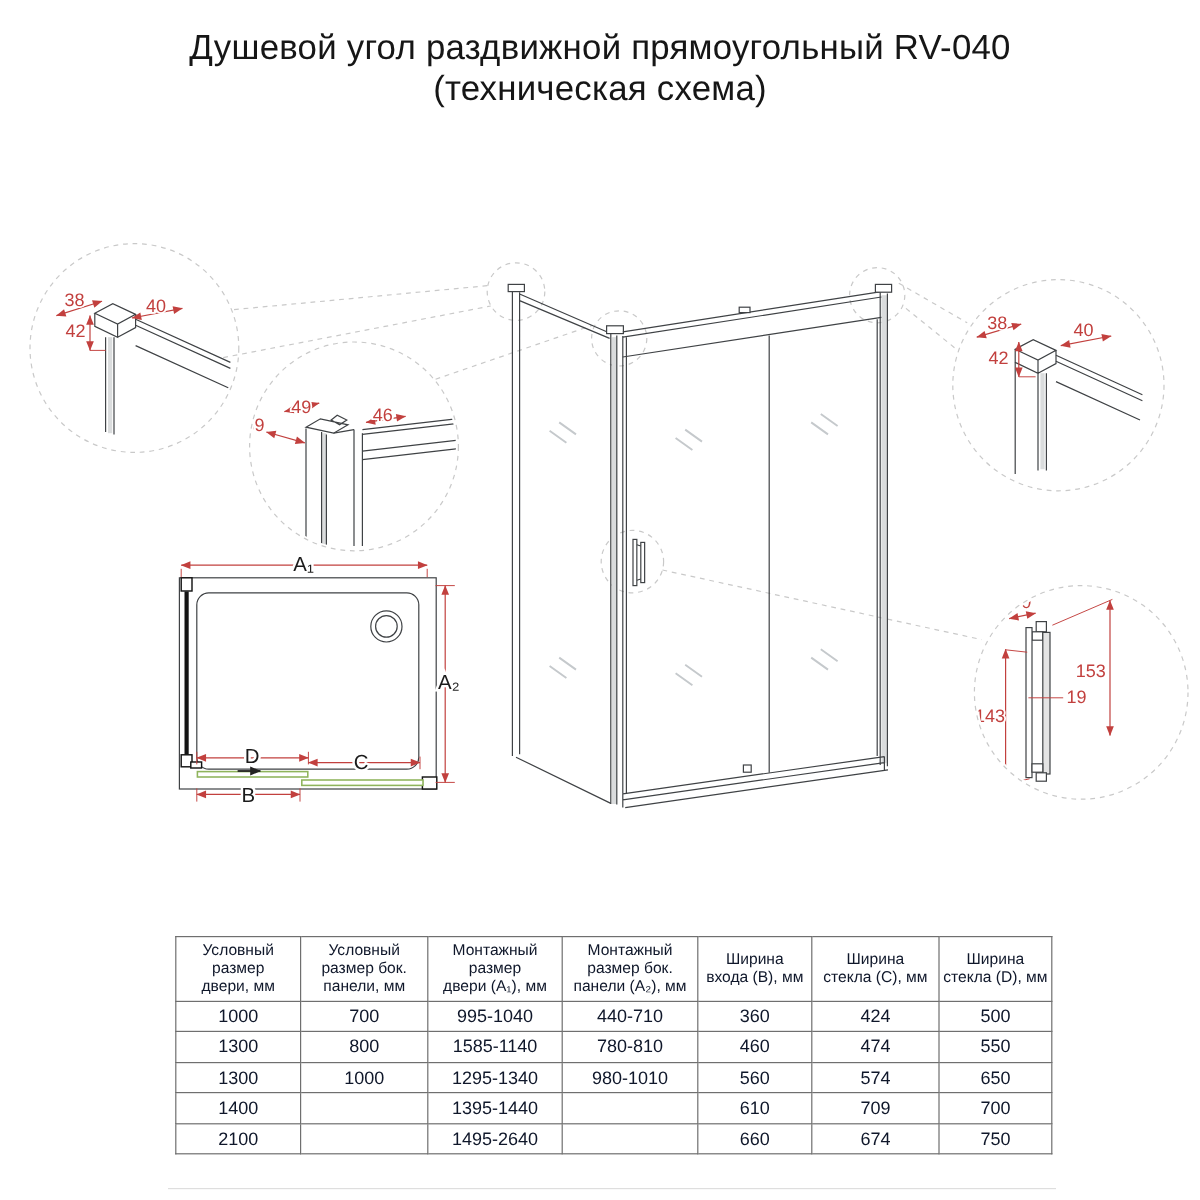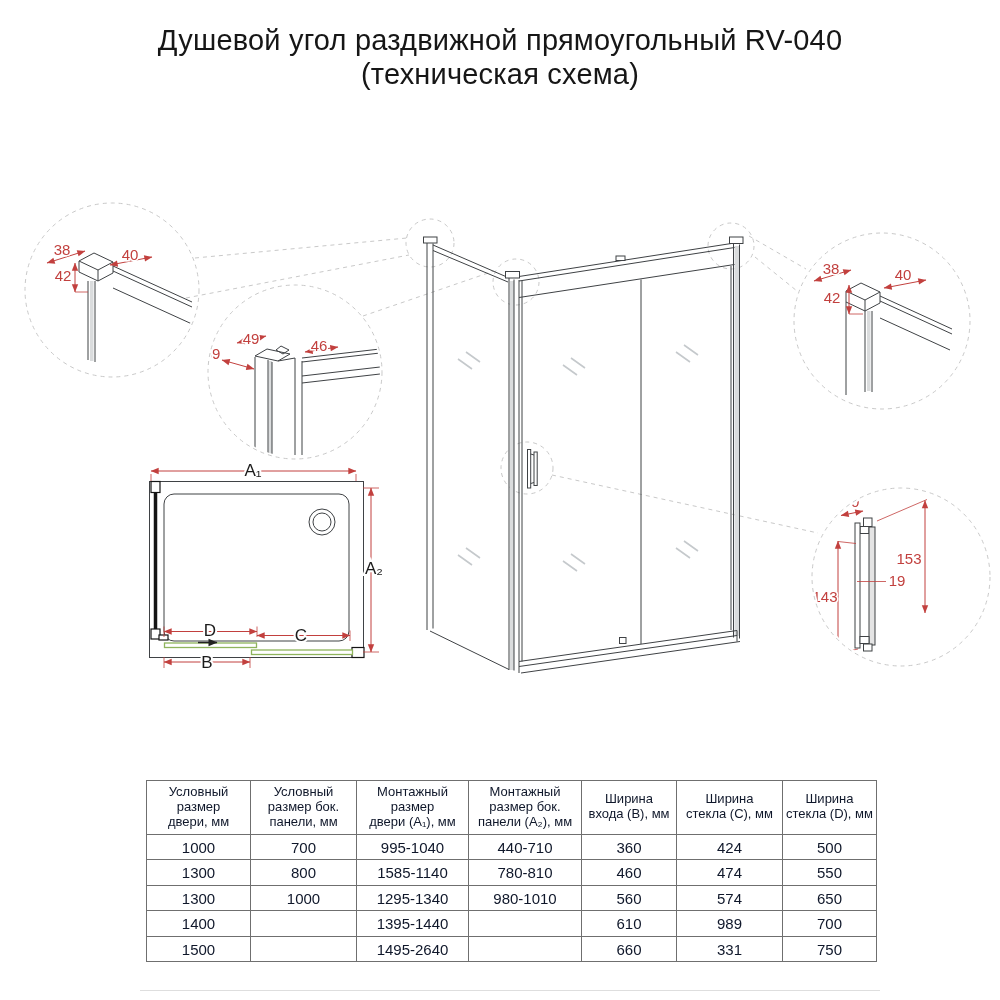--- a/index.html
+++ b/index.html
@@ -255,30 +255,30 @@
             <td>560</td>
             <td>574</td>
             <td>650</td>
           </tr>
           <tr>
             <td>1400</td>
             <td></td>
             <td>1395-1440</td>
             <td></td>
             <td>610</td>
-            <td>989</td>
+            <td>709</td>
             <td>700</td>
           </tr>
           <tr>
-            <td>1500</td>
+            <td>2100</td>
             <td></td>
             <td>1495-2640</td>
             <td></td>
             <td>660</td>
-            <td>331</td>
+            <td>674</td>
             <td>750</td>
           </tr>
         </tbody>
     </table>
   </div>
 
   <div class="bottom-rule"></div>
 </div>
 
 </body></html>

